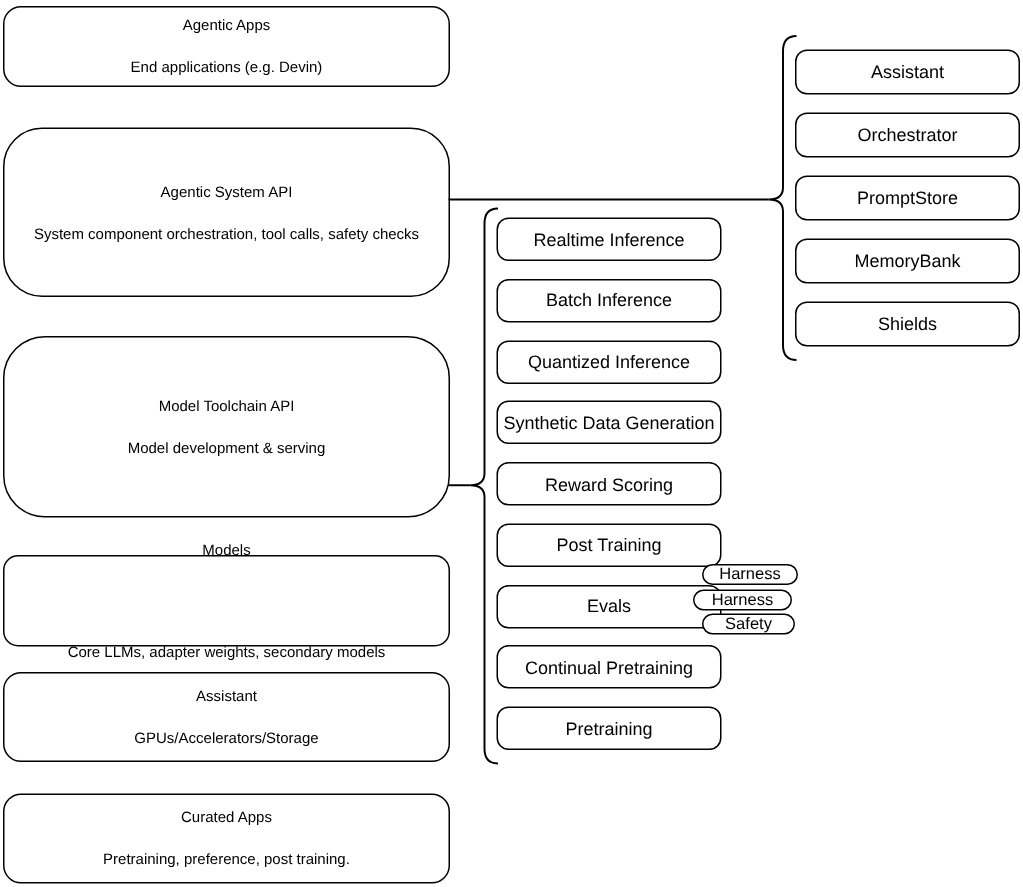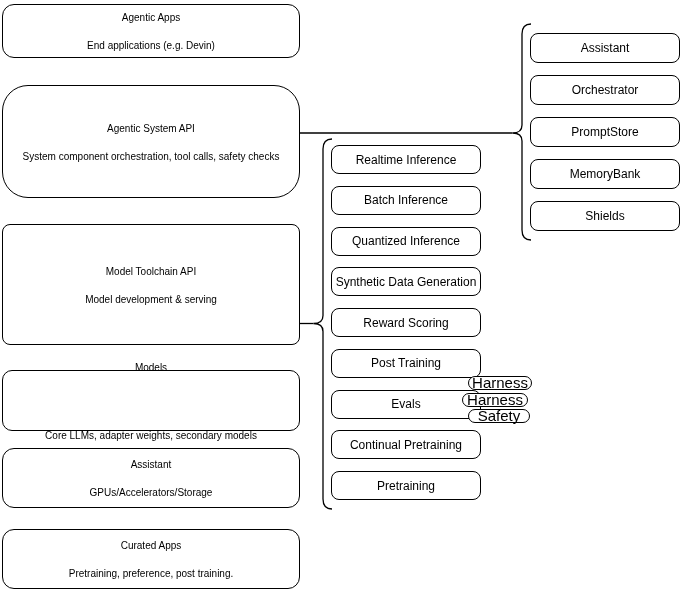--- a/index.html
+++ b/index.html
@@ -68,21 +68,21 @@
   .tag {
     position: absolute;
     box-sizing: border-box;
     height: 14px;
     border: 1.2px solid #000000;
     border-radius: 7px;
     background: #ffffff;
     display: flex;
     justify-content: center;
     align-items: center;
-    font-size: 15px;
+    font-size: 11px;
     line-height: 12px;
     z-index: 3;
   }
   .tag-harness  { left: 468px; top: 376px; width: 64px; }
   .tag-evaldata { left: 462px; top: 393px; width: 66px; }
   .tag-safety   { left: 468px; top: 409px; width: 62px; }
   
   .overlay {
     position: absolute;
     left: 0; top: 0;
@@ -98,21 +98,21 @@
 <div class="canvas">
 
   <div class="lbox" style="top:4px;   height:54px;  border-radius:12px;">
     <div class="title">Agentic Apps</div>
     <div class="subtitle">End applications (e.g. Devin)</div>
   </div>
   <div class="lbox" style="top:85px;  height:113px; border-radius:26px;">
     <div class="title">Agentic System API</div>
     <div class="subtitle">System component orchestration, tool calls, safety checks</div>
   </div>
-  <div class="lbox" style="top:224px; height:121px; border-radius:8px;">
+  <div class="lbox" style="top:224px; height:121px; border-radius:28px;">
     <div class="title">Model Toolchain API</div>
     <div class="subtitle">Model development &amp; serving</div>
   </div>
   <div class="lbox" style="top:370px; height:61px;  border-radius:10px;gap:40px;">
     <div class="title">Models</div>
     <div class="subtitle">Core LLMs, adapter weights, secondary models</div>
   </div>
   <div class="lbox" style="top:448px; height:60px;  border-radius:12px;">
     <div class="title">Assistant</div>
     <div class="subtitle">GPUs/Accelerators/Storage</div>

